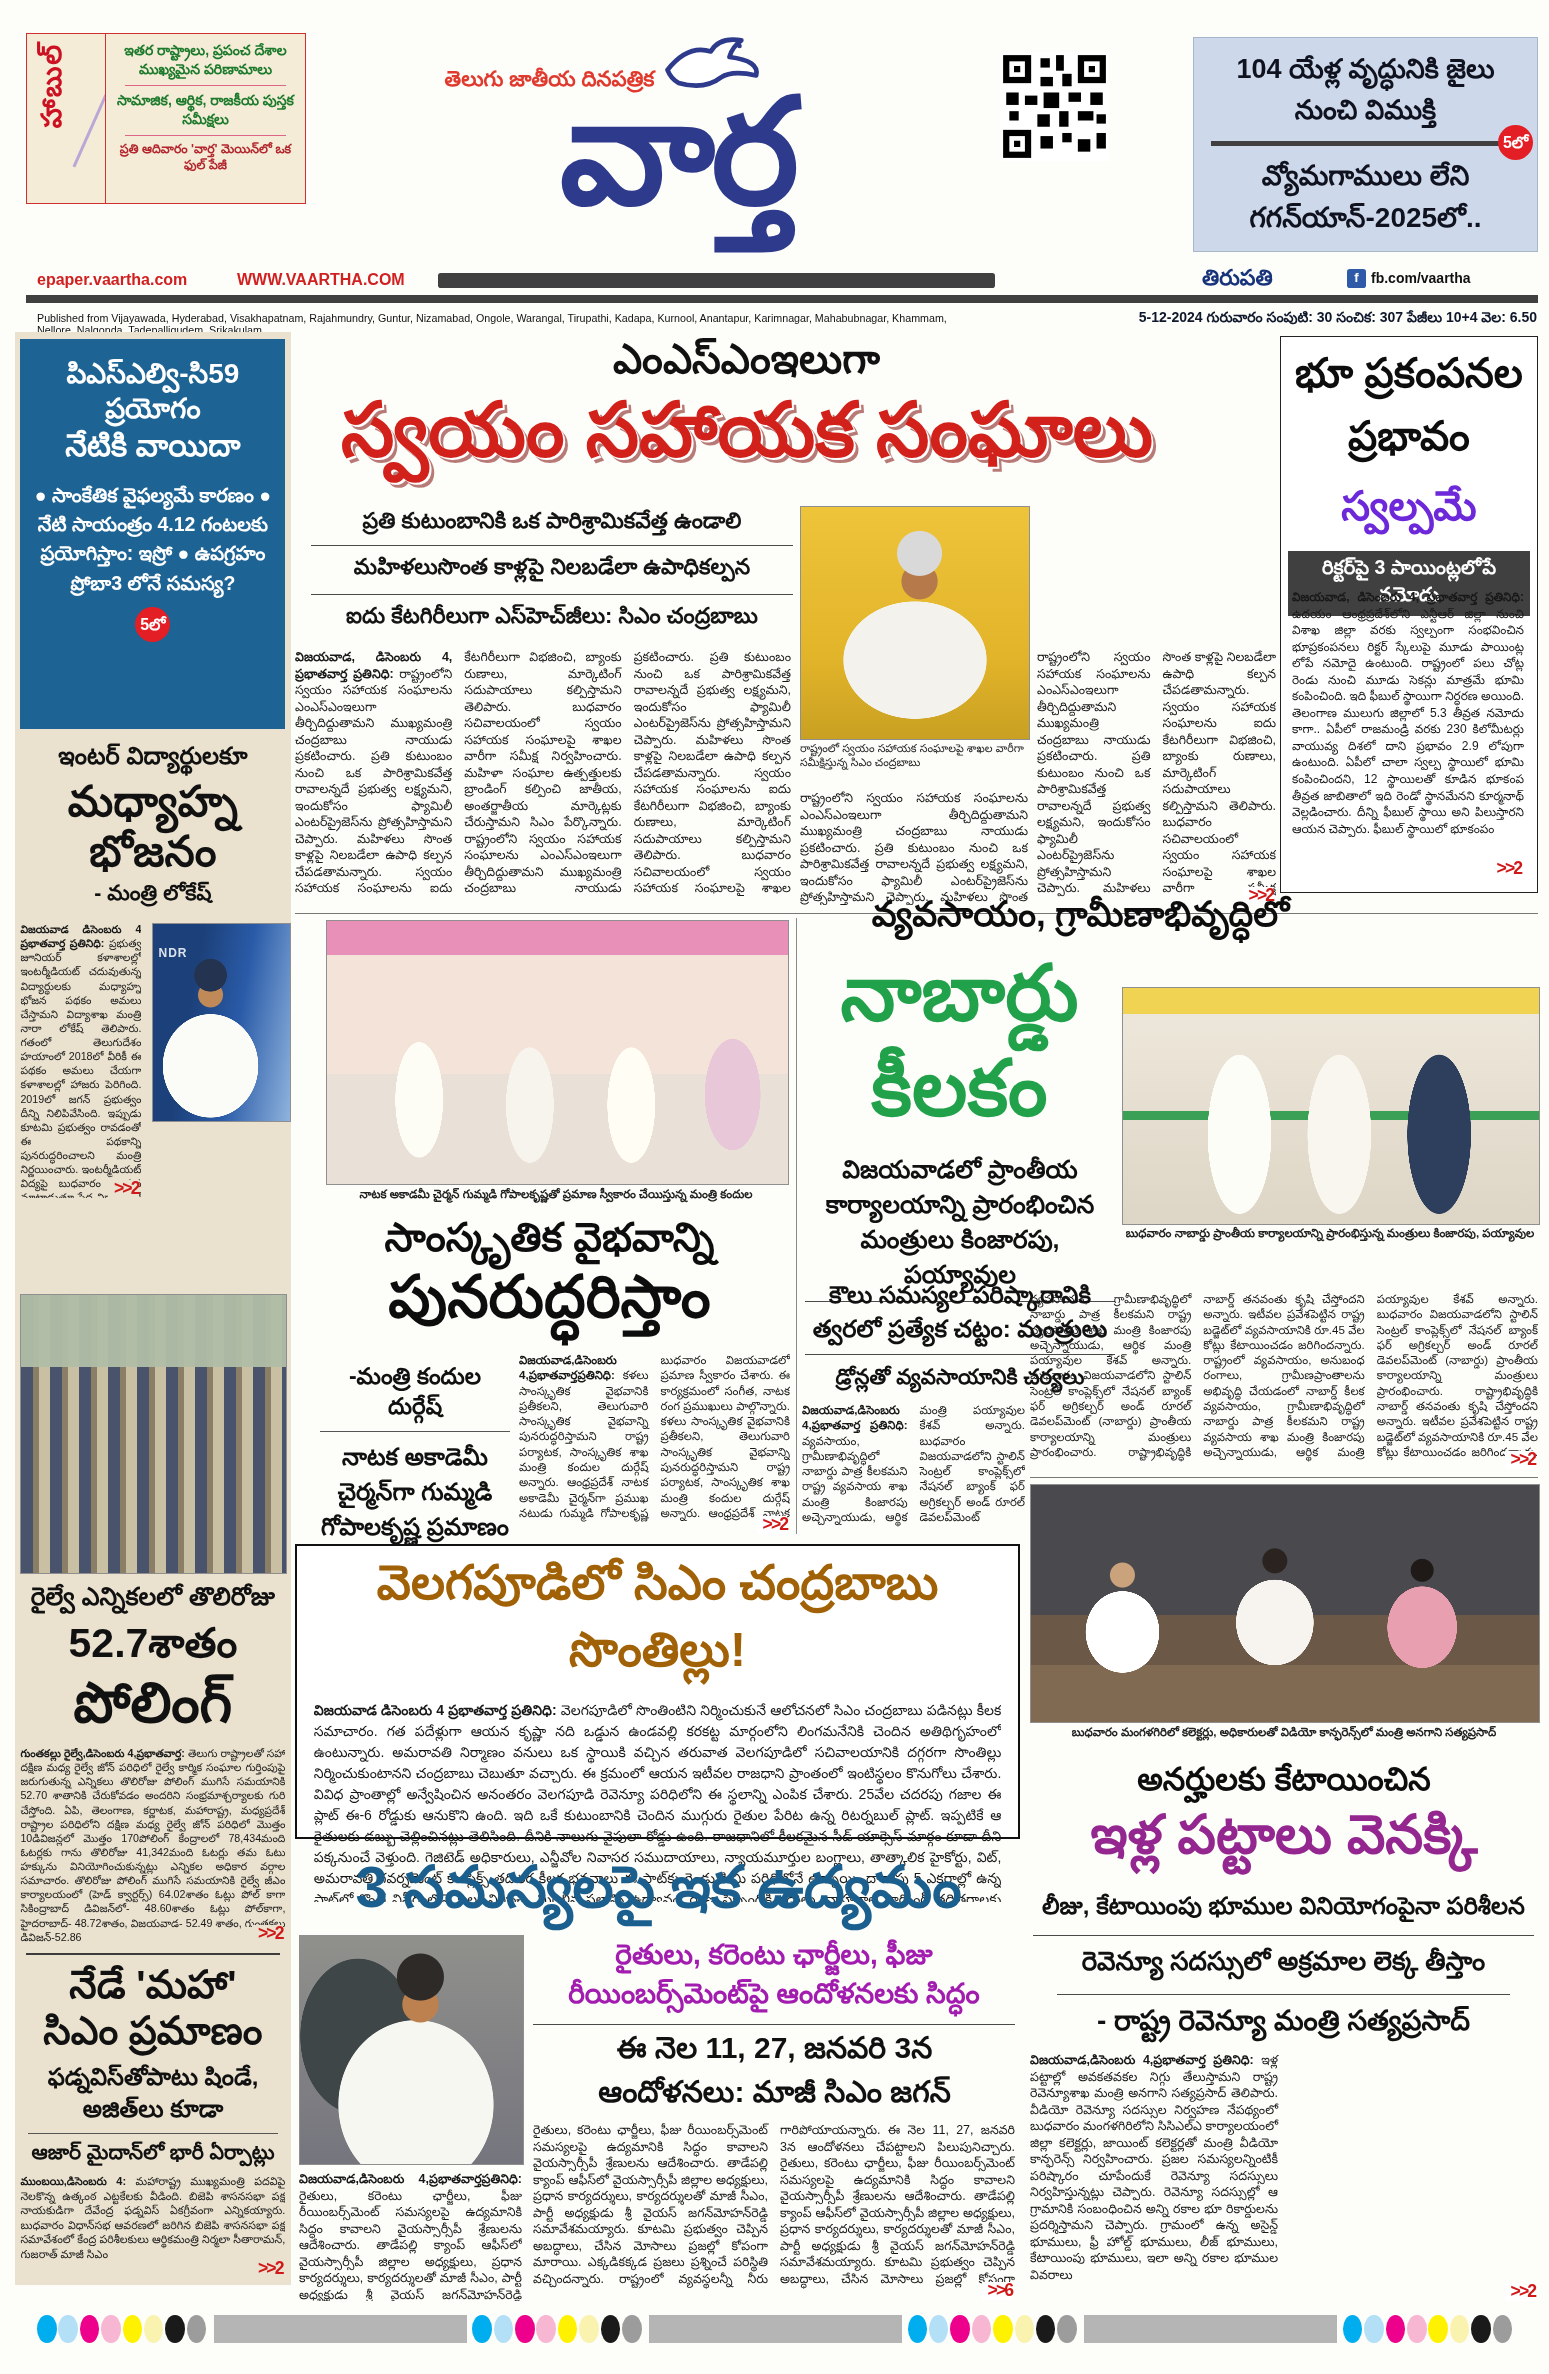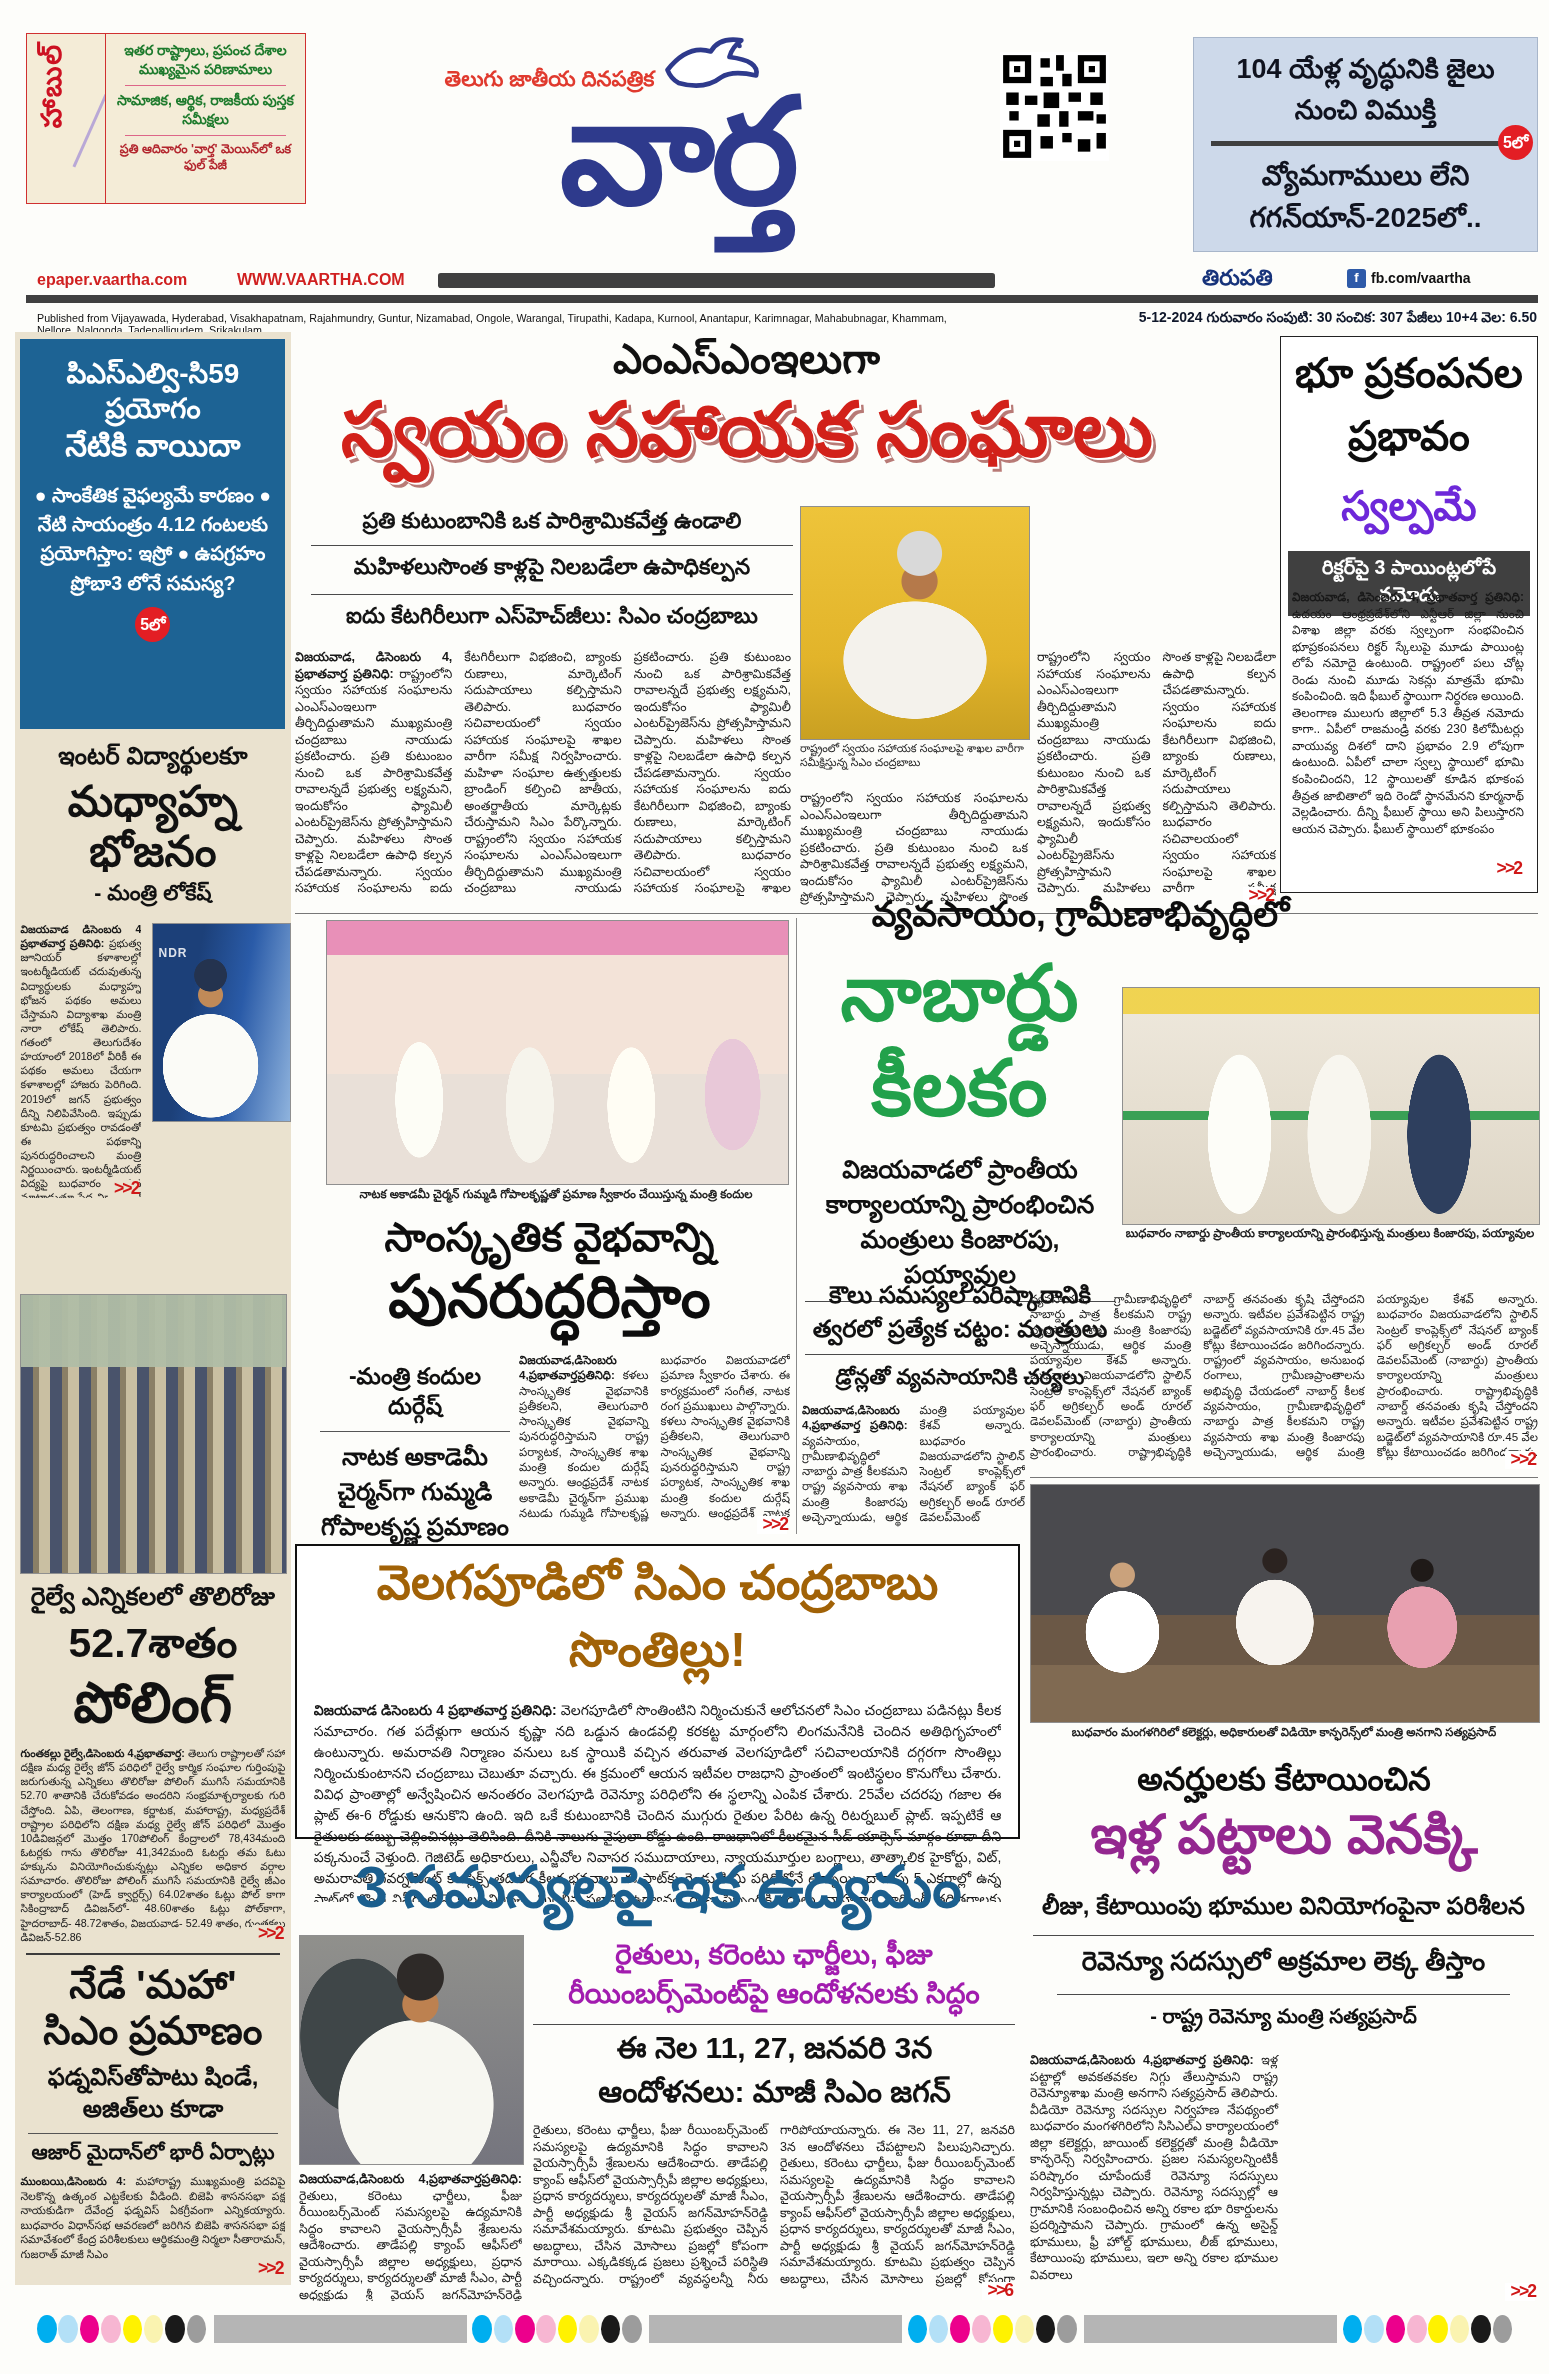--- a/index.html
+++ b/index.html
@@ -295,21 +295,21 @@
     <span> రైతులు, కరెంటు ఛార్జీలు, ఫీజు రీయింబర్స్‌మెంట్ సమస్యలపై ఉద్యమానికి సిద్ధం కావాలని వైయస్సార్సీపీ శ్రేణులను ఆదేశించారు. తాడేపల్లి క్యాంప్ ఆఫీస్‌లో వైయస్సార్సీపీ జిల్లాల అధ్యక్షులు, ప్రధాన కార్యదర్శులు, కార్యదర్శులతో మాజీ సీఎం, పార్టీ అధ్యక్షుడు శ్రీ వైయస్ జగన్‌మోహన్‌రెడ్డి సమావేశమయ్యారు. కూటమి ప్రభుత్వం చెప్పిన అబద్ధాలు, చేసిన మోసాలు ప్రజల్లో కోపంగా మారాయి. ఎక్కడికక్కడ ప్రజలు ప్రశ్నించే పరిస్థితి వచ్చిందన్నారు. రాష్ట్రంలో వ్యవస్థలన్నీ నీరు గారిపోయాయన్నారు. ఈ నెల 11, 27, జనవరి 3న ఆందోళనలు చేపట్టాలని పిలుపునిచ్చారు. రైతులు, కరెంటు ఛార్జీలు, ఫీజు రీయింబర్స్‌మెంట్ సమస్యలపై ఉద్యమానికి సిద్ధం కావాలని వైయస్సార్సీపీ శ్రేణులను ఆదేశించారు. తాడేపల్లి క్యాంప్ ఆఫీస్‌లో వైయస్సార్సీపీ జిల్లాల అధ్యక్షులు, ప్రధాన కార్యదర్శులు, కార్యదర్శులతో మాజీ సీఎం, పార్టీ అధ్యక్షుడు శ్రీ వైయస్ జగన్‌మోహన్‌రెడ్డి సమావేశమయ్యారు. కూటమి ప్రభుత్వం చెప్పిన అబద్ధాలు, చేసిన మోసాలు ప్రజల్లో కోపంగా మారాయి. ఎక్కడికక్కడ ప్రజలు ప్రశ్నించే పరిస్థితి వచ్చిందన్నారు. రాష్ట్రంలో వ్యవస్థలన్నీ నీరు గారిపోయాయన్నారు. ఈ నెల 11, 27, జనవరి 3న ఆందోళనలు చేపట్టాలని పిలుపునిచ్చారు.</span>
     <span class="more">&gt;&gt;6</span>
   </div>
 
   <div class="photo ph-meeting" style="left:1030px;top:1484px;width:508px;height:237px;"></div>
   <div class="abs ctr caption" style="left:1030px;top:1725px;width:508px;">బుధవారం మంగళగిరిలో కలెక్టర్లు, అధికారులతో విడియో కాన్ఫరెన్స్‌లో మంత్రి అనగాని సత్యప్రసాద్</div>
   <div class="abs ctr b" style="left:1030px;top:1803px;width:508px;font-size:54px;color:#93278f;">ఇళ్ల పట్టాలు వెనక్కి</div>
   <div class="abs ctr b" style="left:1030px;top:1761px;width:508px;font-size:32px;color:#0d0d0d;">అనర్హులకు కేటాయించిన</div>
   <div class="abs ctr b subrow" style="left:1033px;top:1892px;width:501px;font-size:24px;color:#111;padding-bottom:9.3px;">లీజు, కేటాయింపు భూముల వినియోగంపైనా పరిశీలన</div>
   <div class="abs ctr b subrow" style="left:1057px;top:1946px;width:453px;font-size:26px;color:#111;padding-bottom:11px;">రెవెన్యూ సదస్సులో అక్రమాల లెక్క తీస్తాం</div>
-  <div class="abs ctr b" style="left:1033px;top:2005px;width:501px;font-size:20px;color:#111;">- రాష్ట్ర రెవెన్యూ మంత్రి సత్యప్రసాద్</div>
+  <div class="abs ctr b" style="left:1033px;top:2005px;width:501px;font-size:28px;color:#111;">- రాష్ట్ర రెవెన్యూ మంత్రి సత్యప్రసాద్</div>
   <div class="abs body-txt cols2" style="left:1030px;top:2052px;width:508px;height:249px;font-size:12.5px;">
     <span class="dl">విజయవాడ,డిసెంబరు 4,ప్రభాతవార్త ప్రతినిధి:</span>
     <span> ఇళ్ల పట్టాల్లో అవకతవకల నిగ్గు తేలుస్తామని రాష్ట్ర రెవెన్యూశాఖ మంత్రి అనగాని సత్యప్రసాద్ తెలిపారు. వీడియో రెవెన్యూ సదస్సుల నిర్వహణ నేపథ్యంలో బుధవారం మంగళగిరిలోని సిసిఎల్ఎ కార్యాలయంలో జిల్లా కలెక్టర్లు, జాయింట్ కలెక్టర్లతో మంత్రి వీడియో కాన్ఫరెన్స్ నిర్వహించారు. ప్రజల సమస్యలన్నింటికీ పరిష్కారం చూపేందుకే రెవెన్యూ సదస్సులు నిర్వహిస్తున్నట్లు చెప్పారు. రెవెన్యూ సదస్సుల్లో ఆ గ్రామానికి సంబంధించిన అన్ని రకాల భూ రికార్డులను ప్రదర్శిస్తామని చెప్పారు. గ్రామంలో ఉన్న అసైన్డ్ భూములు, ఫ్రీ హోల్డ్ భూములు, లీజ్ భూములు, కేటాయింపు భూములు, ఇలా అన్ని రకాల భూముల వివరాలు</span>
     <span class="more">&gt;&gt;2</span>
   </div>
 
   <div class="abs" style="left:37px;top:2315px;width:1477px;display:flex;align-items:center;">
     <div class="dot c1"></div>
       <div class="dot c2"></div>
       <div class="dot c3"></div>

